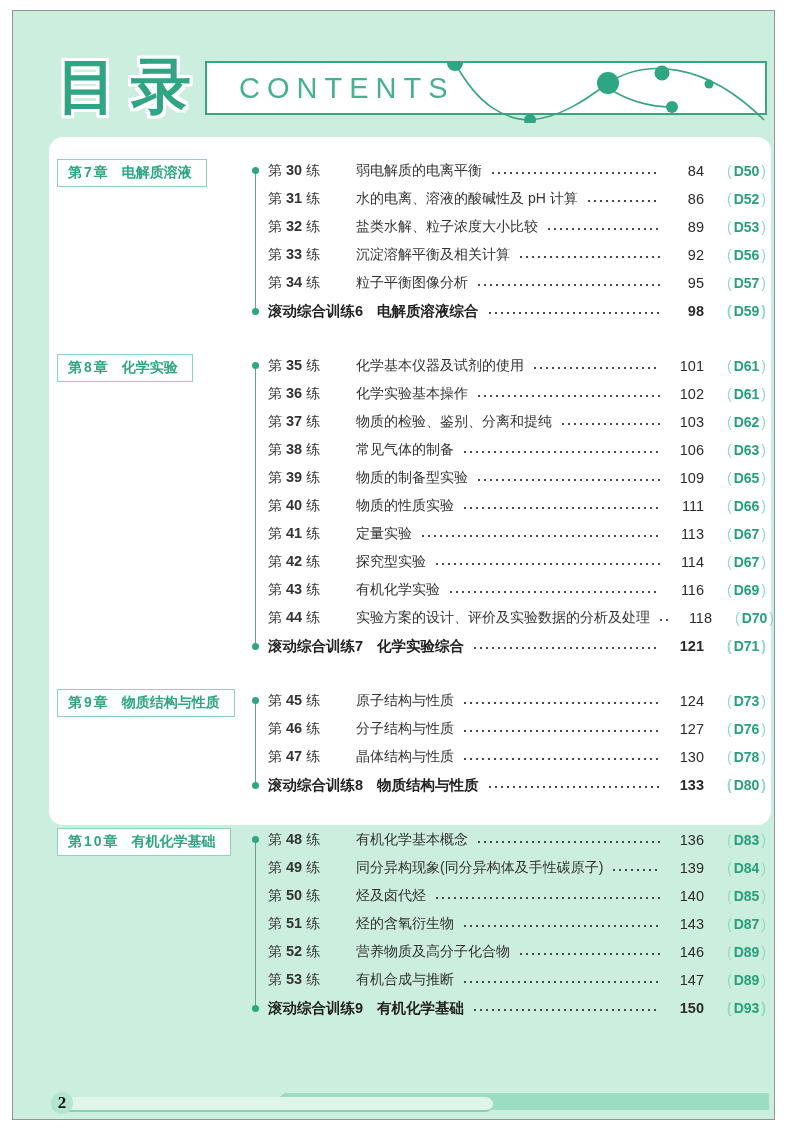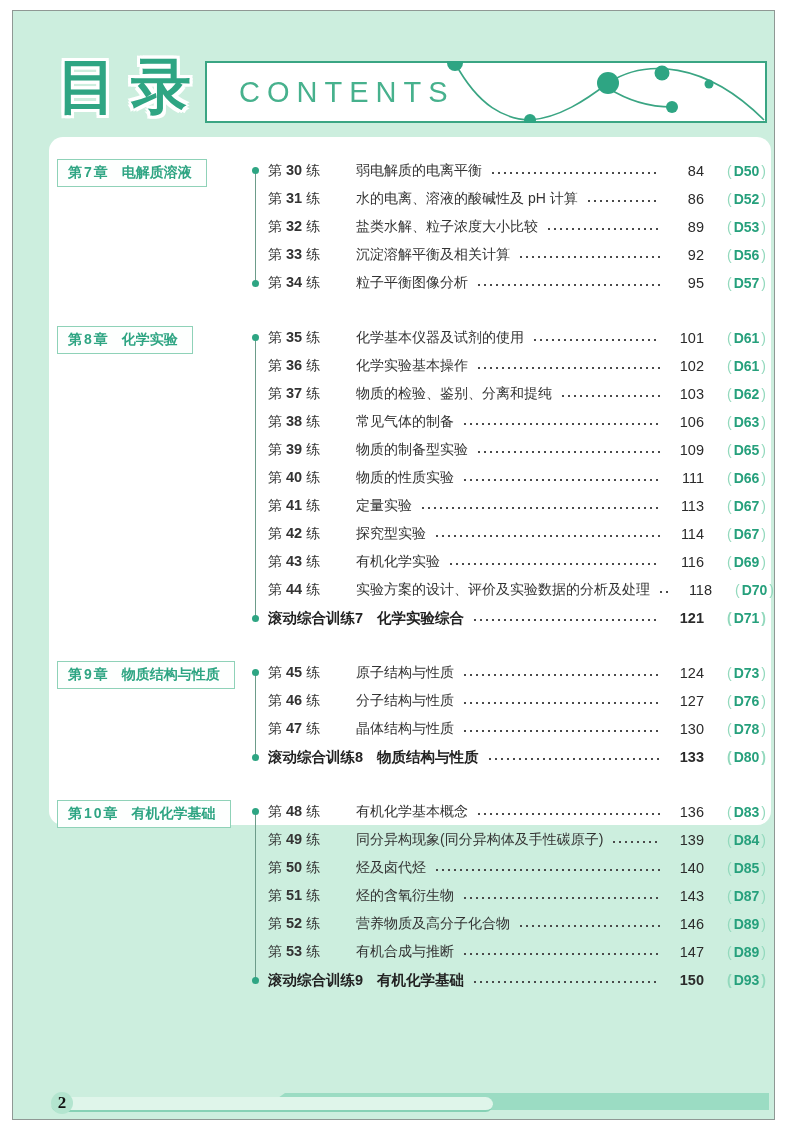--- a/index.html
+++ b/index.html
@@ -6,21 +6,21 @@
   body { background:#fff; font-family:"Liberation Sans","DejaVu Sans",sans-serif; }
   .scan { position:relative; width:790px; height:1138px; background:#fff; overflow:hidden;padding-left:24px; }
   .page { position:absolute; left:12px; top:10px; width:763px; height:1110px;
           background:#cceede; border:1px solid #8f9894; }
 
   
   .title-cn { position:absolute; left:44px; top:46px; font-size:60px; font-weight:900;
       color:#2fa583; letter-spacing:14px; line-height:1;
       text-shadow:-3px -3px 0 #fff,3px -3px 0 #fff,-3px 3px 0 #fff,3px 3px 0 #fff,
                   0 -3px 0 #fff,0 3px 0 #fff,-3px 0 0 #fff,3px 0 0 #fff; }
-  .contents-box { position:absolute; left:192px; top:50px; width:562px; height:62px;
+  .contents-box { position:absolute; left:192px; top:50px; width:562px; height:54px;
       background:#fff; border:2px solid #3aa583; }
   .contents-title { position:absolute; left:32px; top:50%; transform:translateY(-50%);
       font-size:29px; letter-spacing:7px; color:#47b18d; }
   .deco-svg { position:absolute; left:0; top:-2px; width:558px; height:62px; }
 
   
   .panel { position:absolute; left:36px; top:126px; width:722px; height:688px;
       background:#fff; border-radius:14px; }
   .sections { padding:20px 5px 0 0; }
 
@@ -141,20 +141,27 @@
                 <span class="elabel">
                   <span class="ch">第</span>
                   <b class="num">34</b>
                   <span class="ch">练</span>
                 </span>
                 <span class="etitle">粒子平衡图像分析</span>
                 <span class="leader"></span>
                 <span class="epage">95</span>
                 <span class="ecode"><span class="paren">(</span><b class="dnum">D57</b><span class="paren">)</span></span>
               </div>
+              <div class="row summary">
+                <span class="slabel">滚动综合训练6</span>
+                <span class="stitle">电解质溶液综合</span>
+                <span class="leader"></span>
+                <span class="epage">98</span>
+                <span class="ecode"><span class="paren">(</span><b class="dnum">D59</b><span class="paren">)</span></span>
+              </div>
             </div>
           </div>
           <div class="section">
             <div class="chapter-col"><div class="chapter-box"><span class="ch-no">第8章</span><span class="ch-name">化学实验</span></div></div>
             <div class="entries">
               <div class="rail"></div>
               <div class="row">
                 <span class="elabel">
                   <span class="ch">第</span>
                   <b class="num">35</b>

